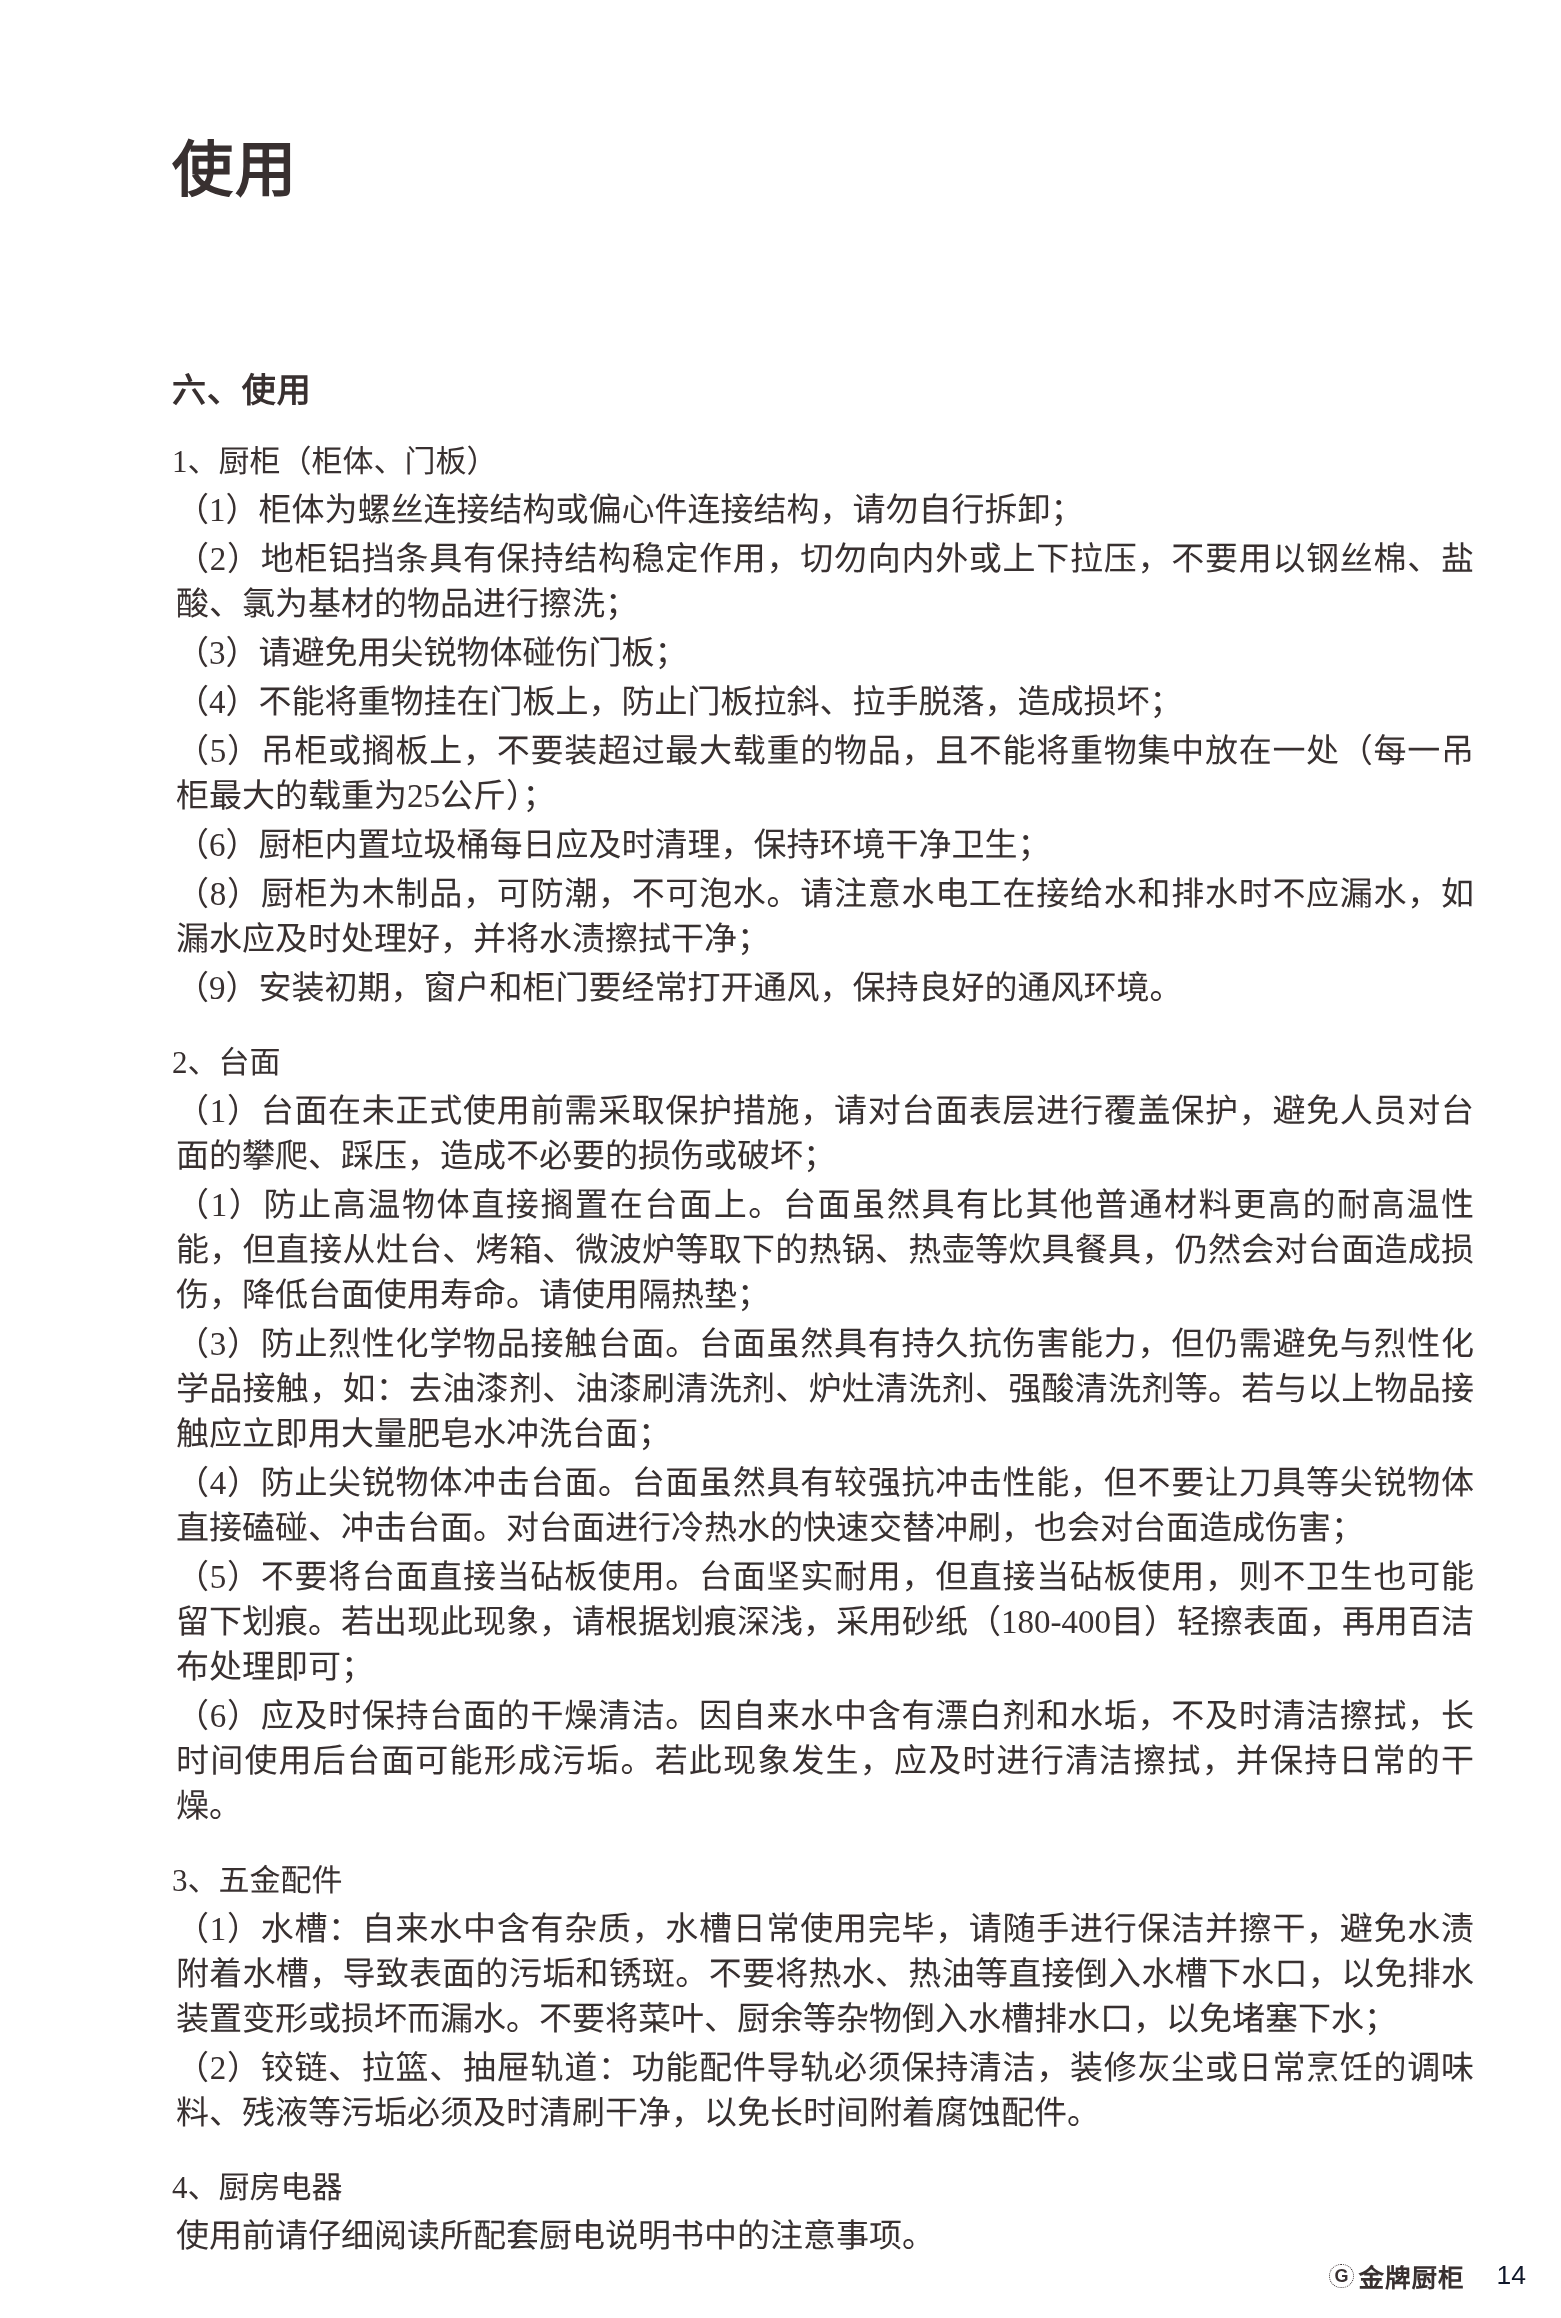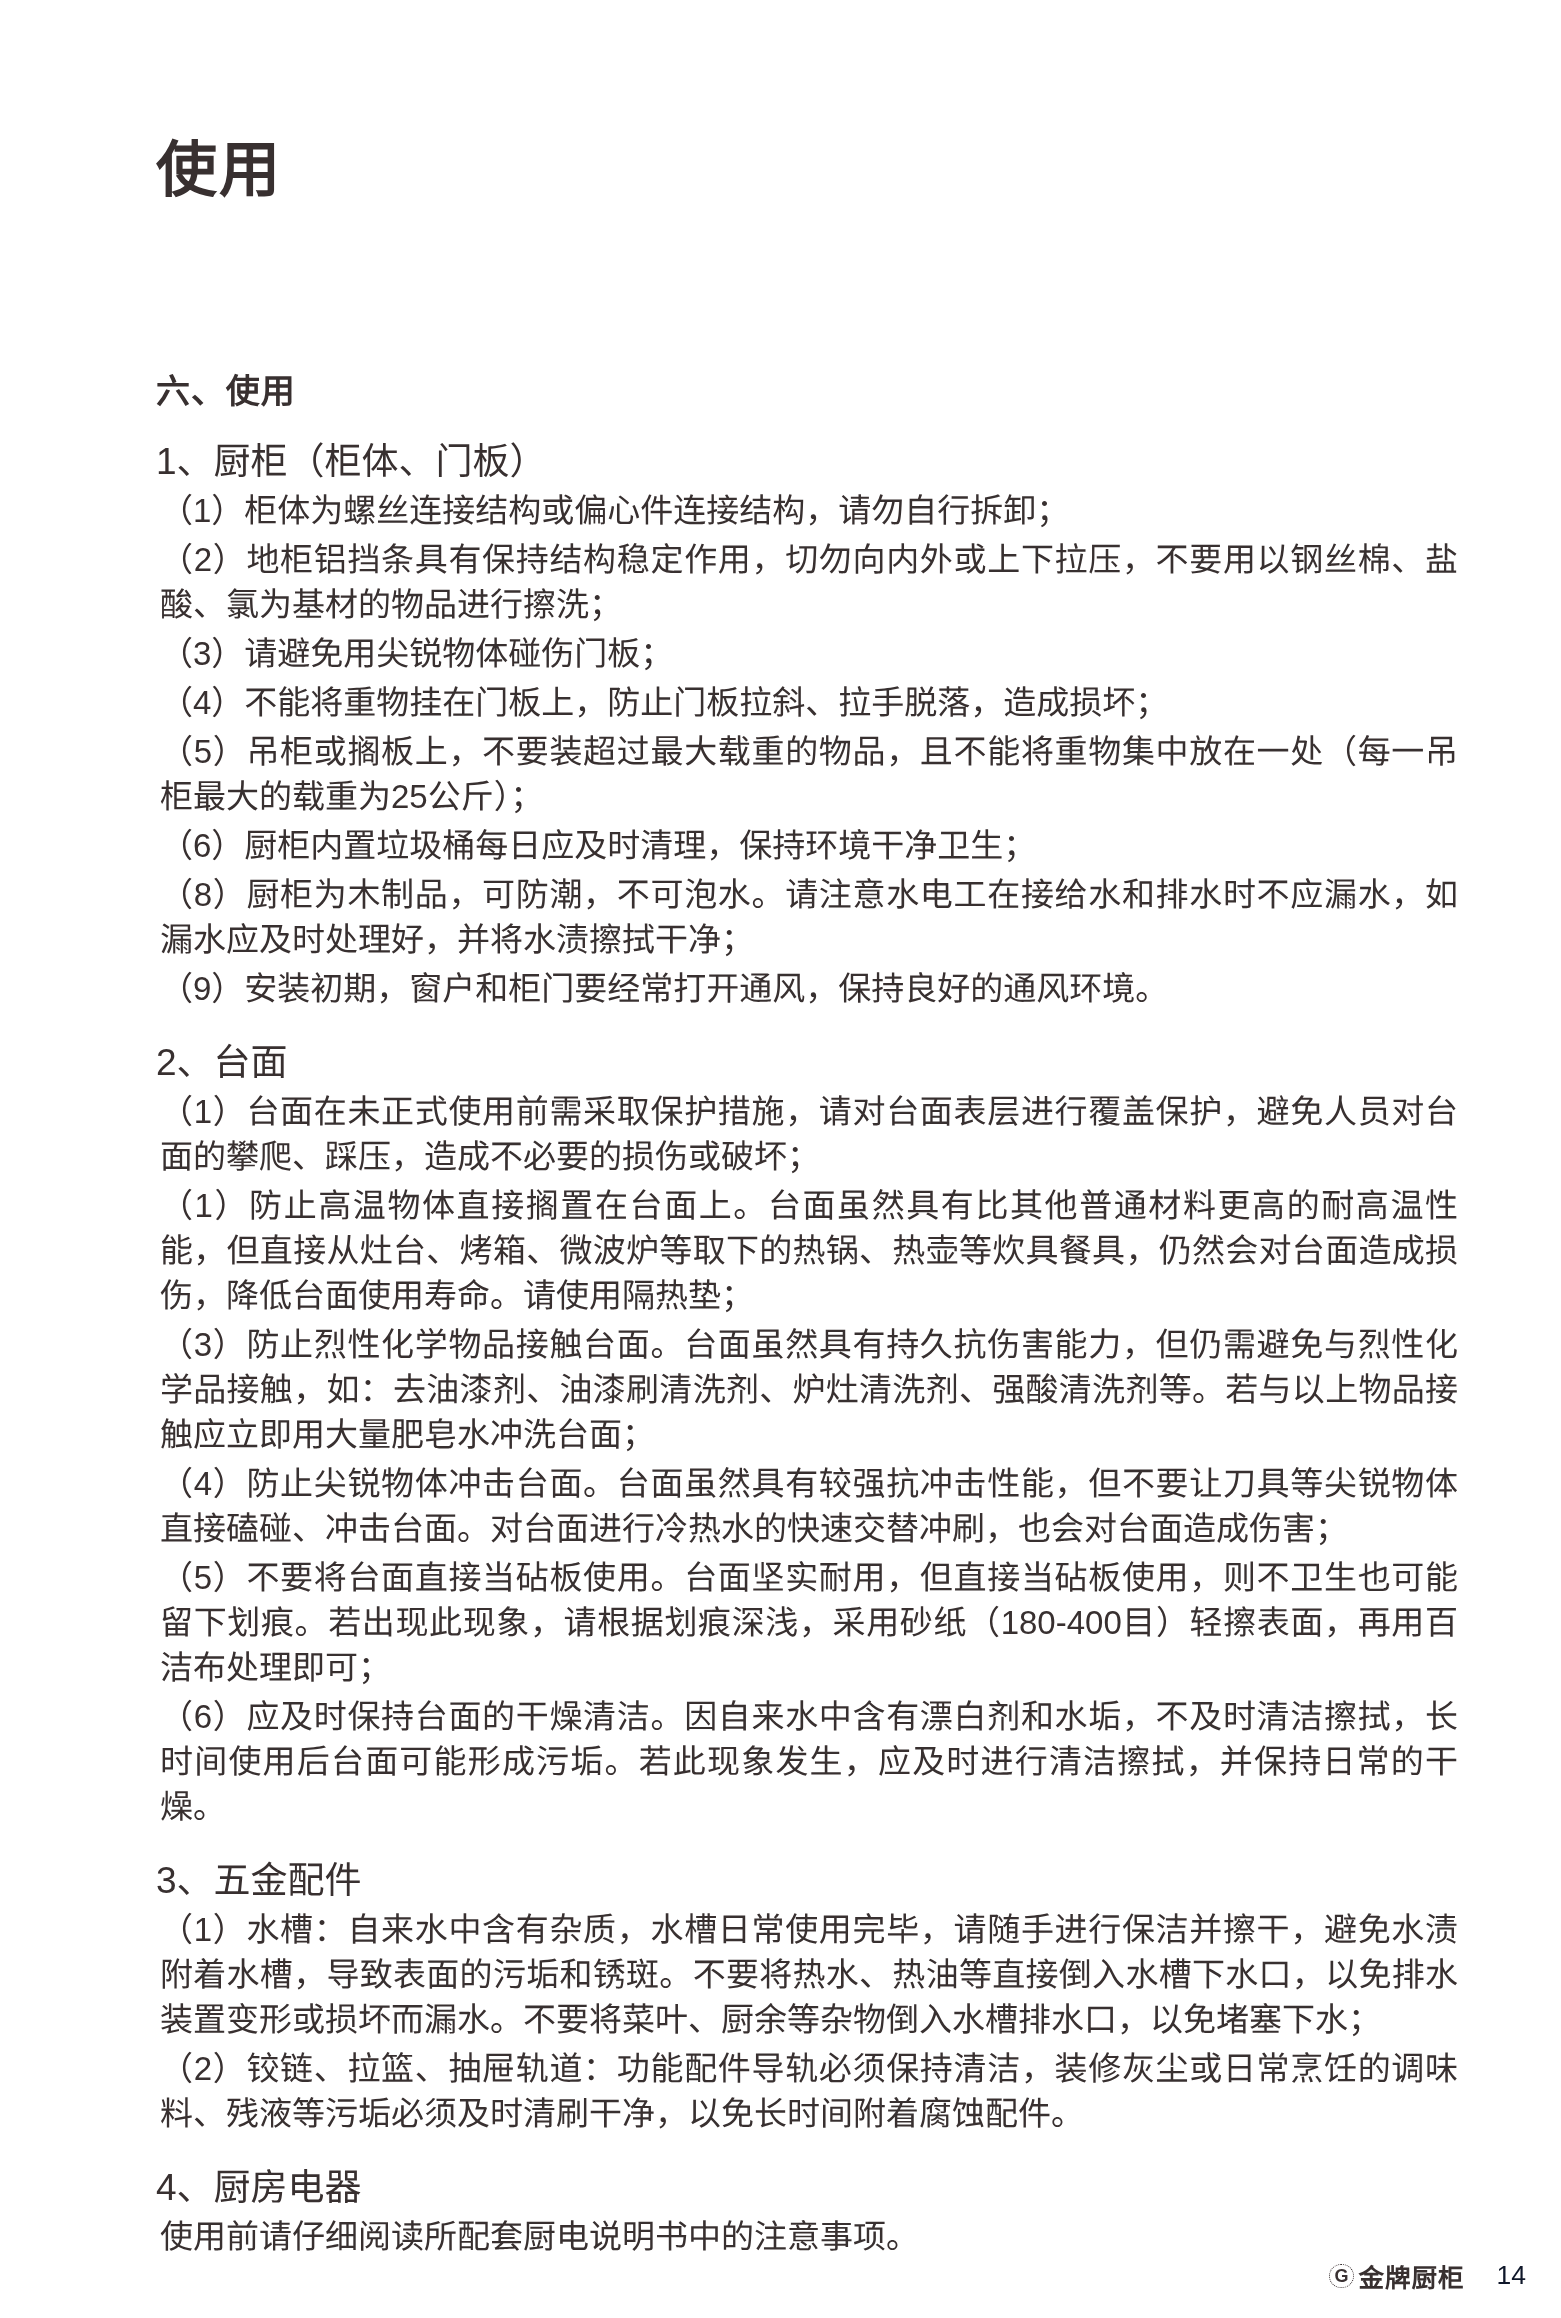--- a/index.html
+++ b/index.html
@@ -12,41 +12,42 @@
     width: 1561px;
     height: 2319px;
     margin: 0 auto;
     background: #ffffff;
     font-family: "Liberation Sans", sans-serif;
     color: #383030;
     overflow: hidden;
   }
   .content {
     position: absolute;
-    left: 156px;
+    left: 172px;
     top: 0;
     width: 1306px;
+    font-family: Liberation Serif, serif;
   }
   .doc-title {
     margin: 140px 0 0 0;
     font-size: 61px;
     line-height: 61px;
     font-weight: 700;
     letter-spacing: 1.9px;
   }
   .chapter-heading {
     margin: 171px 0 0 0;
     font-size: 34px;
     line-height: 38px;
     font-weight: 700;
     letter-spacing: 0.9px;
   }
   .section-heading {
     margin: 29px 0 0 0;
-    font-size: 37px;
+    font-size: 31px;
     line-height: 45px;
     font-weight: 400;
   }
   .para {
     margin: 4px;
     font-size: 33px;
     line-height: 45px;
     font-weight: 400;
     text-align: justify;
     text-justify: inter-character;

